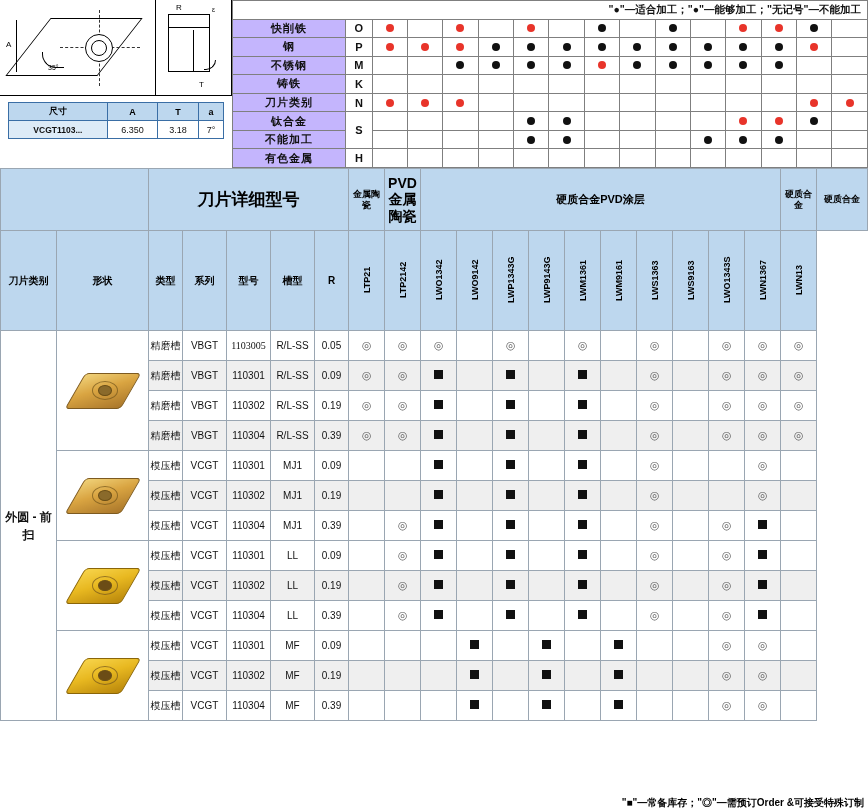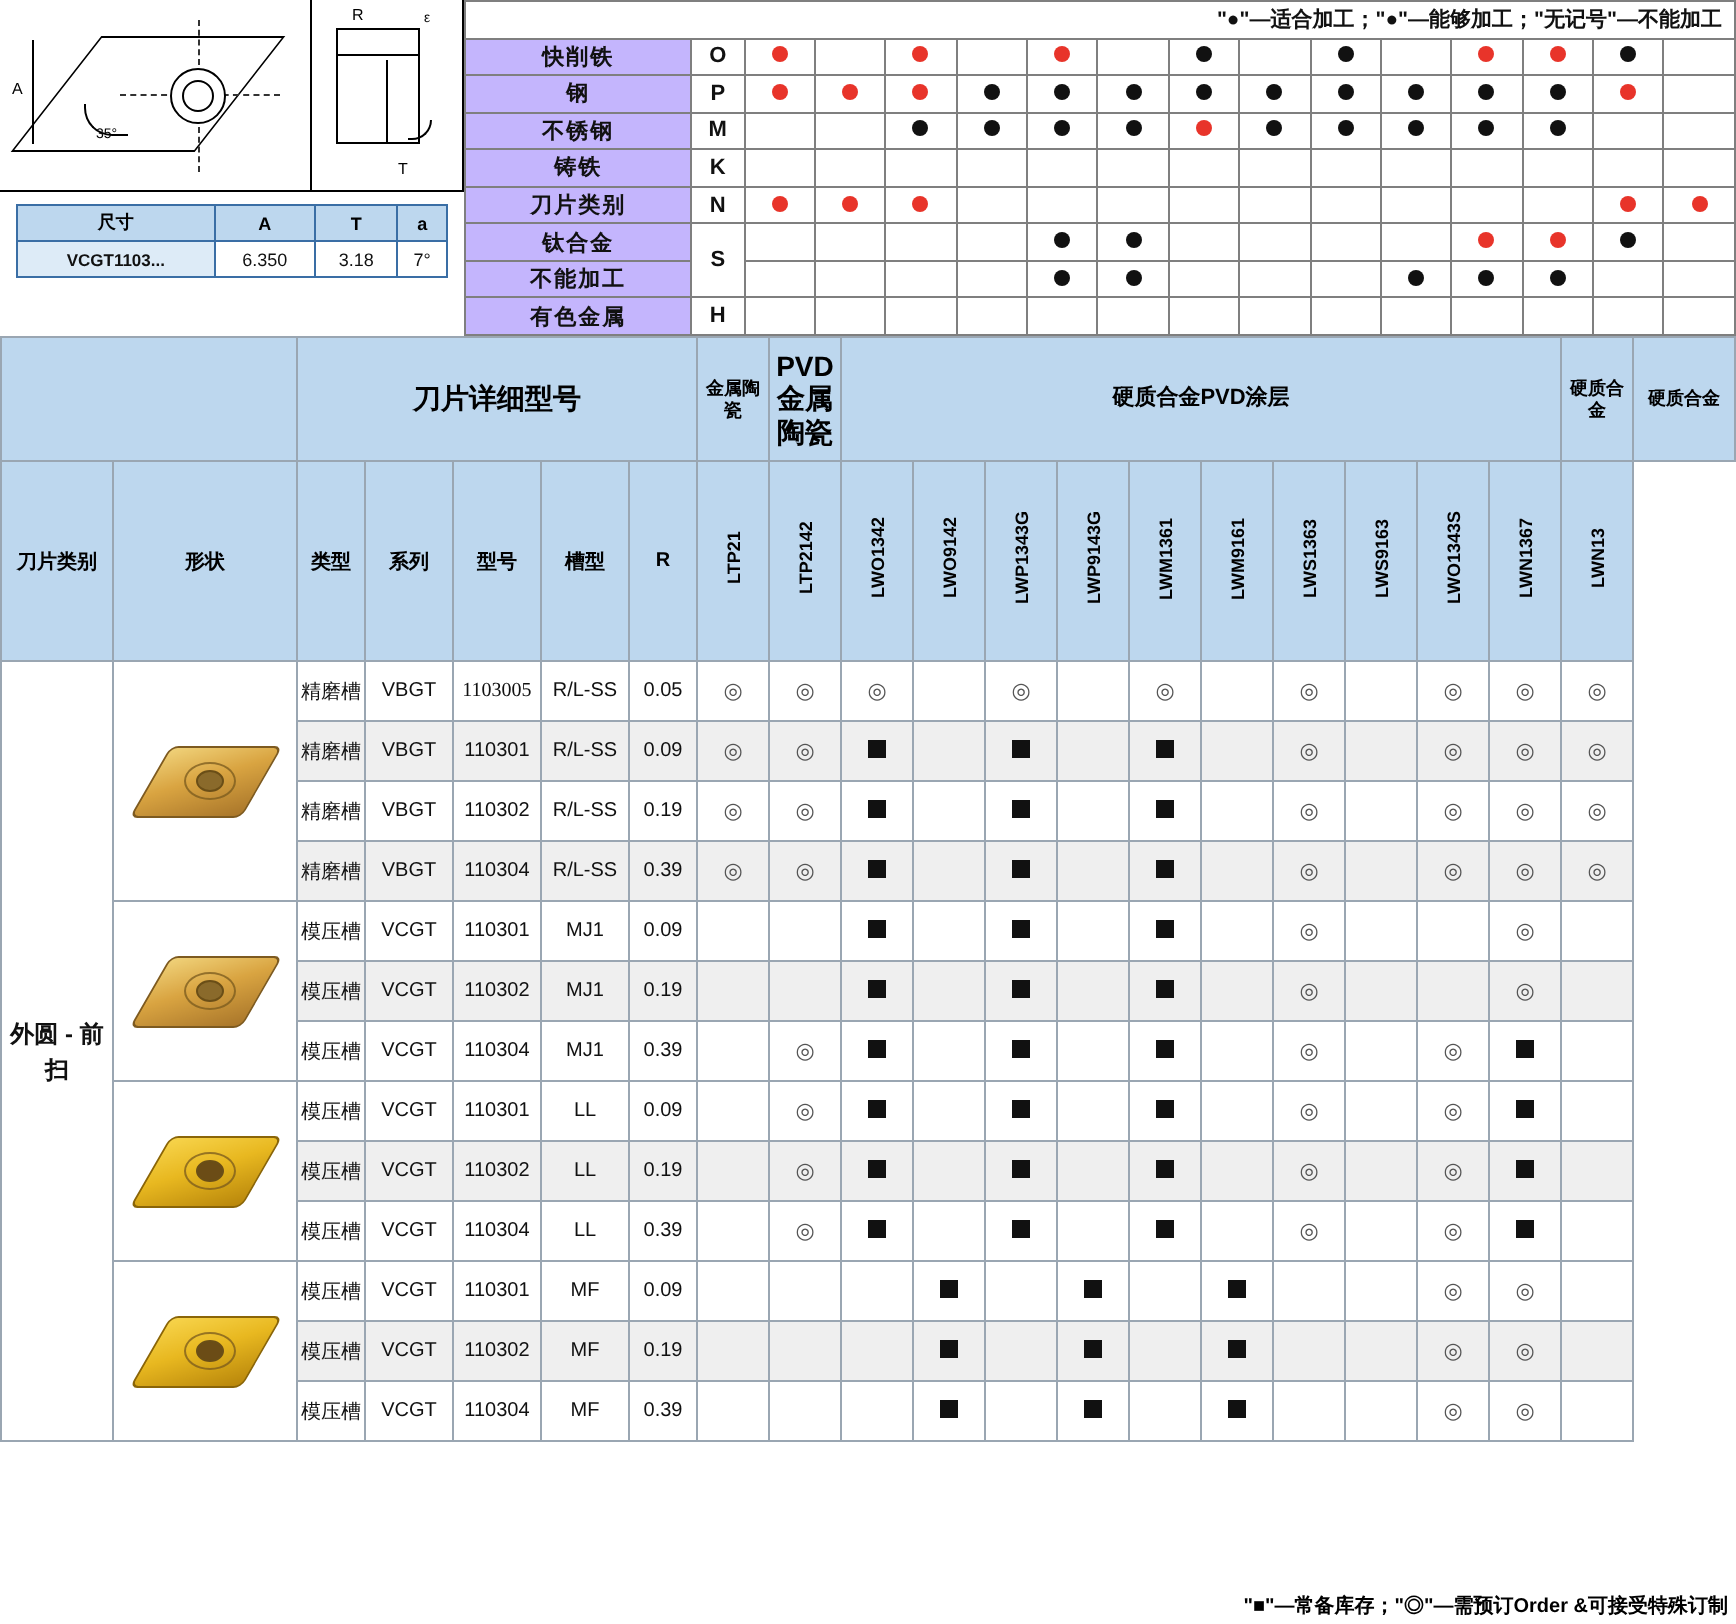--- a/index.html
+++ b/index.html
@@ -199,21 +199,21 @@
     border: 1px solid #9aa6b2;
     padding: 0;
     text-align: center;
     vertical-align: middle;
   }
   .hdr {
     background: #bdd7ee;
     font-weight: bold;
     color: #000;
   }
-  .hdr-grp { font-size: 14px; }
+  .hdr-grp { font-size: 17px; }
   .hdr-sm { font-size: 9px; line-height: 1.15; }
   .vert {
     writing-mode: vertical-rl;
     text-orientation: mixed;
     transform: rotate(180deg);
     white-space: nowrap;
     font-size: 9px;
     letter-spacing: 0px;
     display: inline-block;
     height: 78px;

